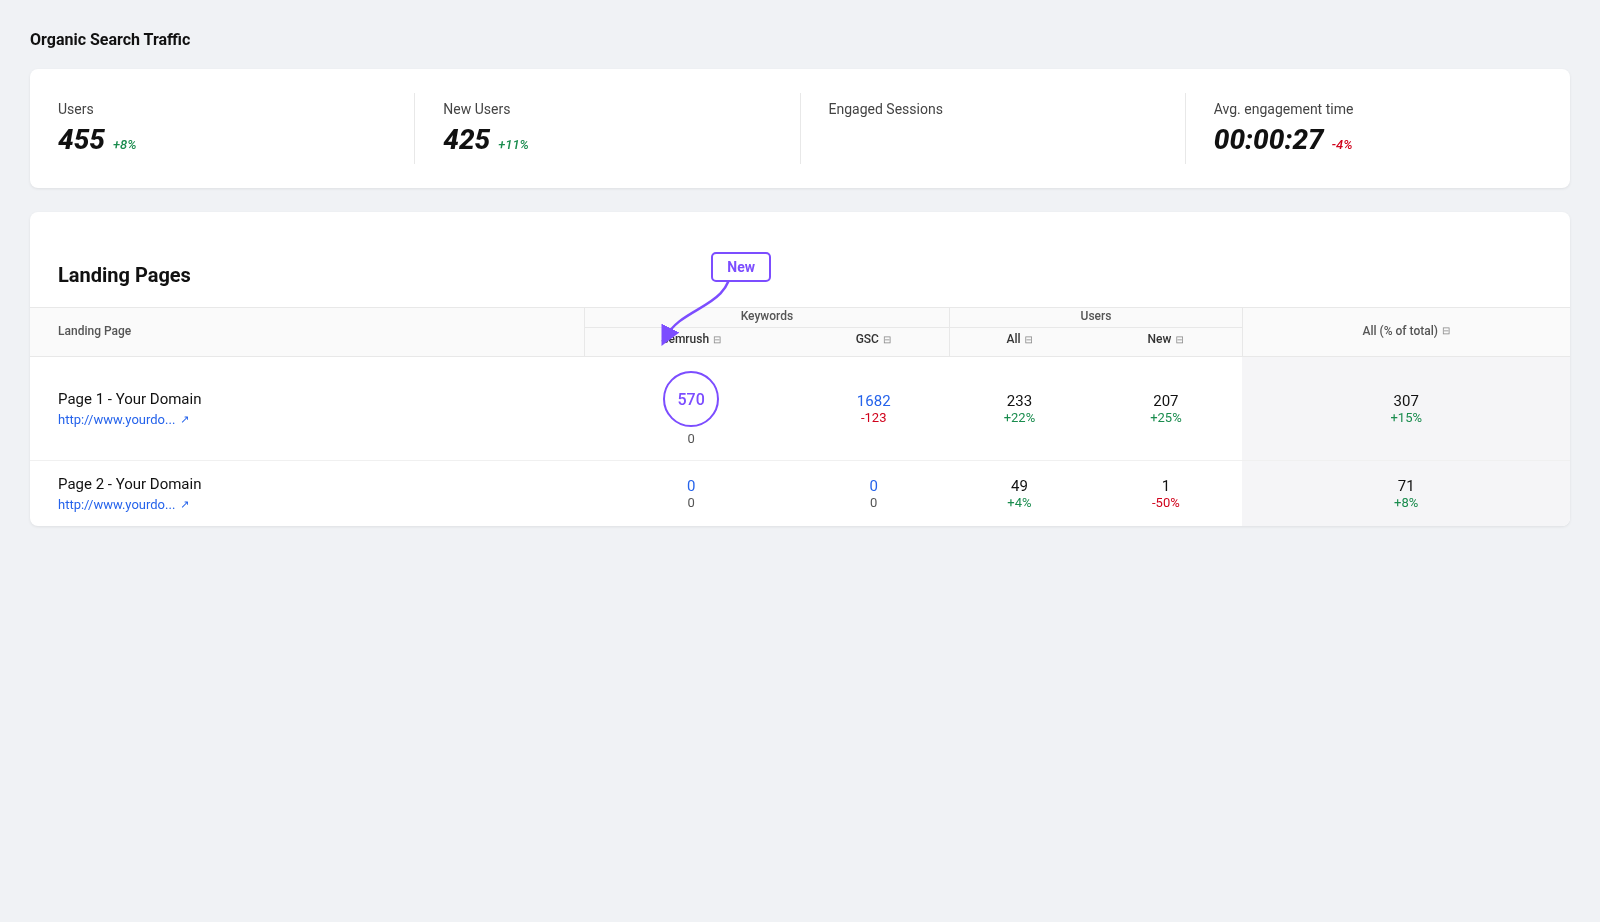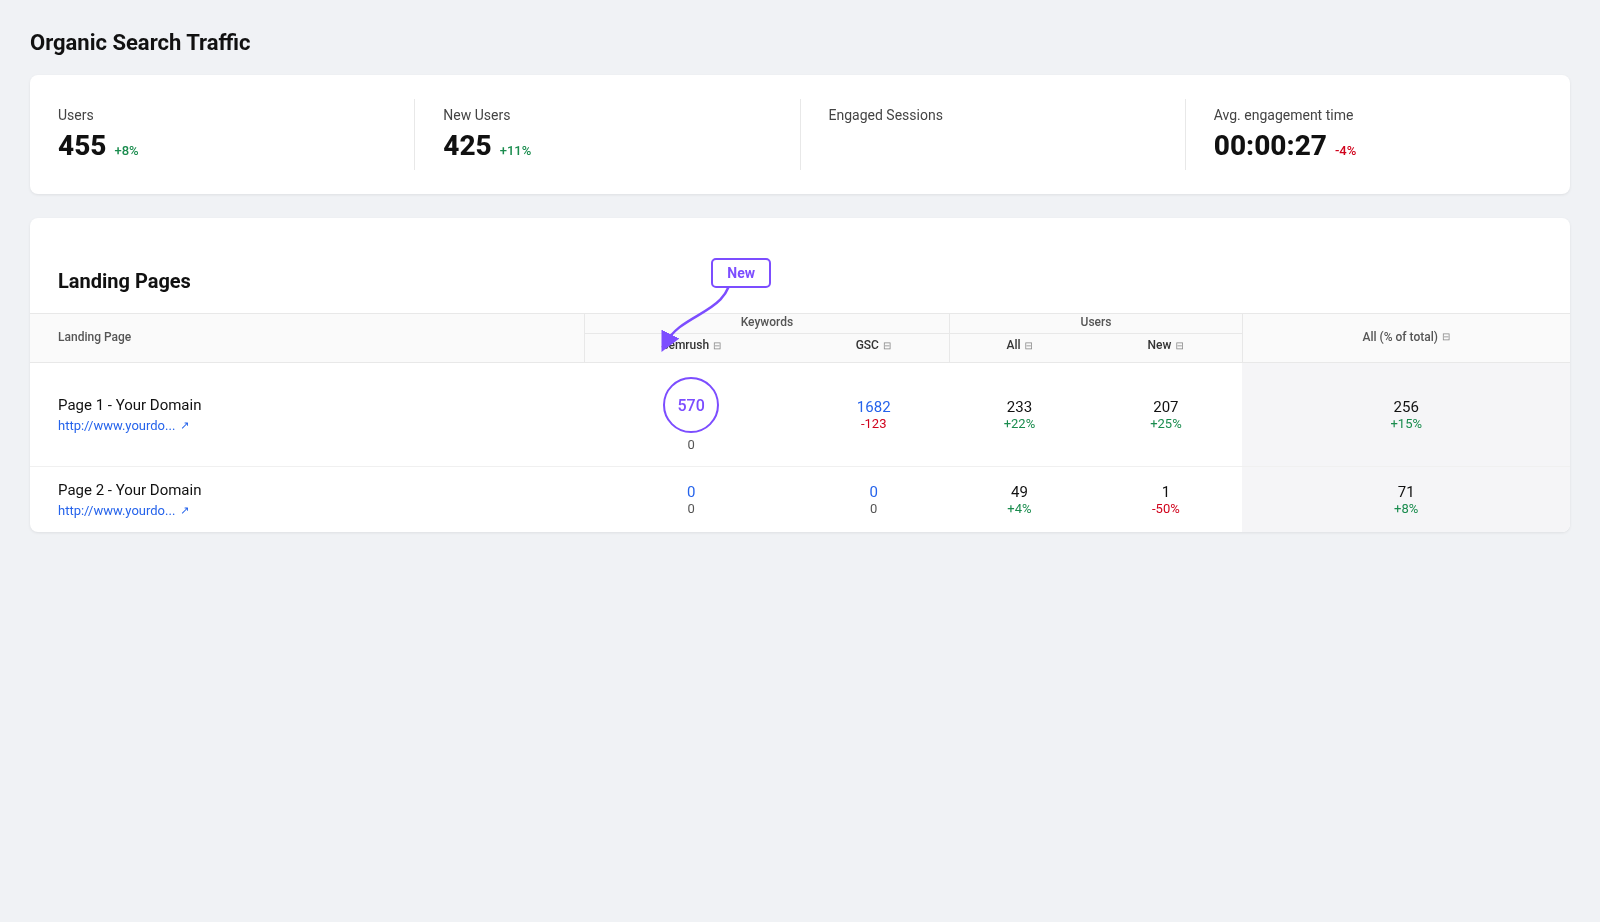--- a/index.html
+++ b/index.html
@@ -3,21 +3,21 @@
   <meta charset="utf-8">
   <style>
     * { box-sizing: border-box; margin: 0; padding: 0; }
     body {
       font-family: -apple-system, BlinkMacSystemFont, 'Segoe UI', Roboto, sans-serif;
       background: #f0f2f5;
       padding: 30px;
       color: #1a1a1a;
     }
     .page-title {
-      font-size: 22px;
+      font-size: 16px;
       font-weight: 700;
       margin-bottom: 20px;
       color: #111;
     }
     .metrics-card {
       background: #fff;
       border-radius: 8px;
       padding: 24px 0;
       display: flex;
       margin-bottom: 24px;
@@ -31,20 +31,21 @@
     .metric-item:last-child { border-right: none; }
     .metric-label {
       font-size: 14px;
       color: #444;
       margin-bottom: 6px;
     }
     .metric-value-row {
       display: flex;
       align-items: baseline;
       gap: 8px;
+      font-style: italic;
     }
     .metric-value {
       font-size: 28px;
       font-weight: 800;
       color: #111;
     }
     .metric-change {
       font-size: 13px;
       font-weight: 500;
     }
@@ -291,21 +292,21 @@
         </td>
         <td class="center">
           <div class="cell-main">233</div>
           <div class="cell-sub green-text">+22%</div>
         </td>
         <td class="center">
           <div class="cell-main">207</div>
           <div class="cell-sub green-text">+25%</div>
         </td>
         <td class="center col-all-pct">
-          <div class="cell-main">256</div>
+          <div class="cell-main">307</div>
           <div class="cell-sub green-text">+15%</div>
         </td>
       </tr>
 
       <tr>
         <td class="landing-page-cell">
           <div class="page-name">Page 2 - Your Domain</div>
           <div class="page-url">
             <span>http://www.yourdo...</span>
             <span class="external-icon">↗︎</span>

